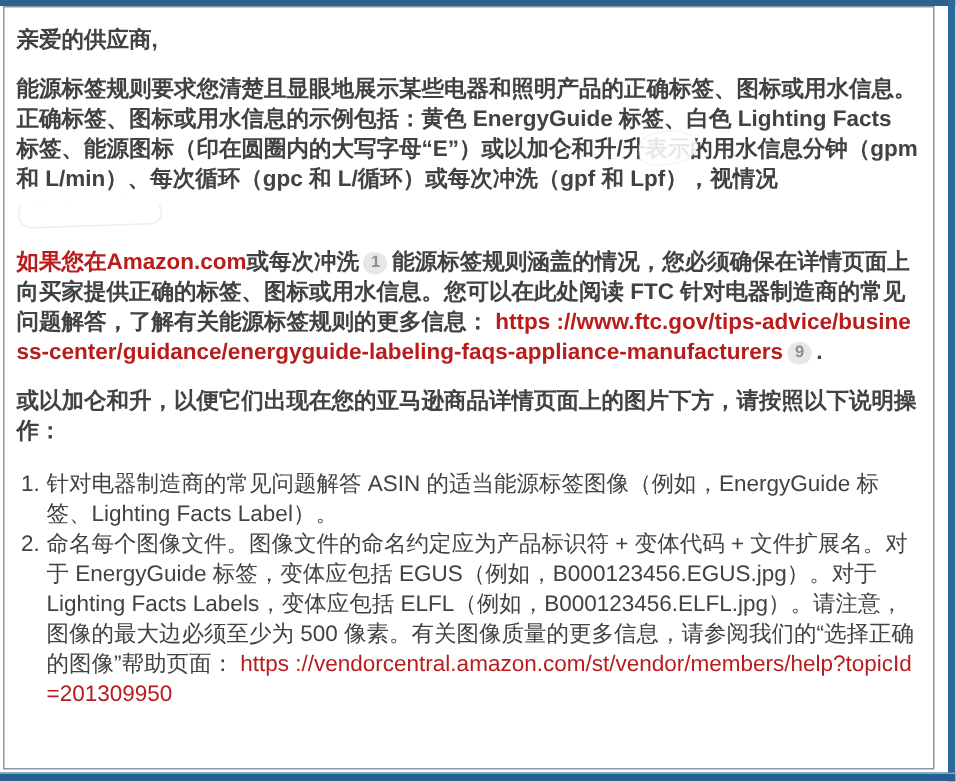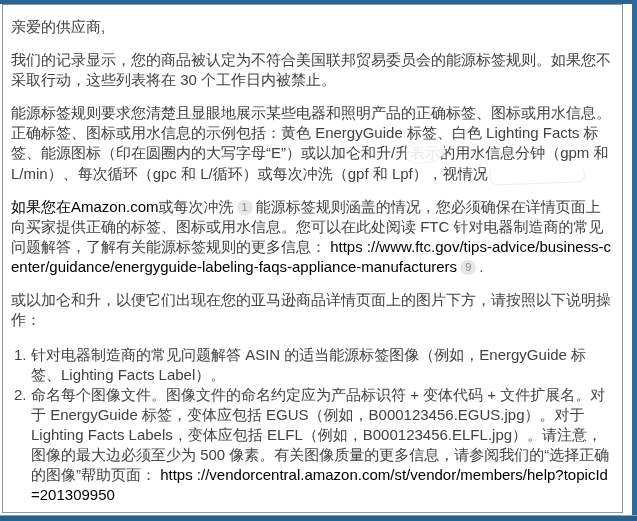--- a/index.html
+++ b/index.html
@@ -21,23 +21,23 @@
     left: 2px; top: 4px;
     width: 621px; height: 509px;
     box-sizing: border-box;
     background: #ffffff;
     border: 1px solid #8b98a3;
     padding: 12px 10px 0 8px;
     color: #424242;
     font-size: 15px;
     line-height: 20px;
   }
-  .panel p { margin: 0 0 13px 0; }
+  .panel p { margin: 0 0 13px 0; font-weight: bold; }
   a.link, span.link {
-    color: #000000;
+    color: #b91c1c;
     text-decoration: none;
     word-break: break-all;
     cursor: pointer;
   }
   .badge {
     display: inline-block;
     font-size: 11px;
     line-height: 13px;
     padding: 1px 5px;
     margin: 0 3px;
@@ -76,21 +76,20 @@
 <body>
 
 <div class="frame-top"></div>
 <div class="frame-right"></div>
 <div class="frame-bottom"></div>
 
 <div class="panel">
 
   <p>亲爱的供应商,</p>
 
-  <p>我们的记录显示，您的商品被认定为不符合美国联邦贸易委员会的能源标签规则。如果您不采取行动，这些列表将在 30 个工作日内被禁止。</p>
 
   <p><span>能源标签规则要求您清楚且显眼地展示某些电器和照明产品的正确标签、图标或用水信息。正确标签、图标或用水信息的示例包括：黄色 EnergyGuide 标签、白色 Lighting Facts 标签、能源图标（印在圆圈内的大写字母“E”）或以加仑和升/升</span><span class="smudged">表示</span><span>的用水信息分钟（gpm 和 L/min）、每次循环（gpc 和 L/循环）或每次冲洗（gpf 和 Lpf），视情况</span><span class="smudge-blob"></span></p>
 
   <p><a class="link">如果您在Amazon.com</a><span>或每次冲洗</span><span class="badge">1</span><span>能源标签规则涵盖的情况，您必须确保在详情页面上向买家提供正确的标签、图标或用水信息。您可以在此处阅读 FTC 针对电器制造商的常见问题解答，了解有关能源标签规则的更多信息：</span> <a class="link">https ://www.ftc.gov/tips-advice/business-center/guidance/energyguide-labeling-faqs-appliance-manufacturers</a><span class="badge">9</span><span>.</span></p>
 
 
   <p>或以加仑和升，以便它们出现在您的亚马逊商品详情页面上的图片下方，请按照以下说明操作：</p>
 
   <ol class="steps">
     <li class="step">

